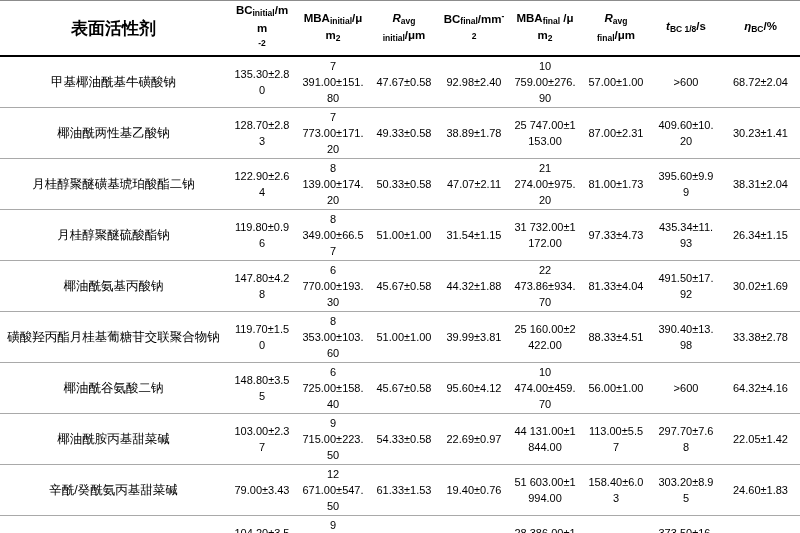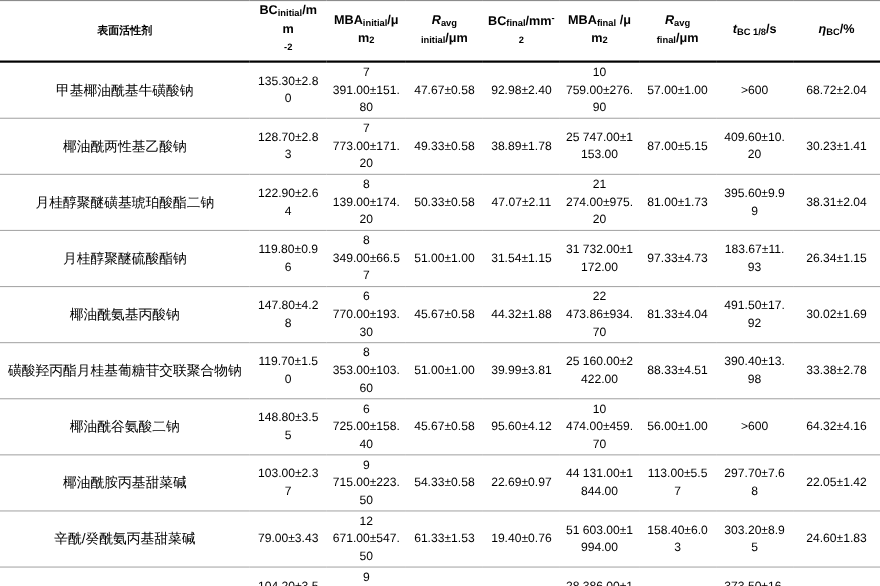--- a/index.html
+++ b/index.html
@@ -4,21 +4,21 @@
 <style>
   html,body{margin:0;padding:0;background:#fff;}
   body{width:800px;font-family:"Liberation Sans",sans-serif;color:#000;}
   table{width:800px;border-collapse:collapse;table-layout:fixed;
         border-top:1px solid #8c8c8c;border-bottom:3px solid #000;}
   thead tr{border-bottom:2.5px solid #000;}
   tbody tr + tr{border-top:1px solid #a9a9a9;}
   th,td{vertical-align:middle;text-align:center;padding:1px 5px;
         overflow-wrap:break-word;word-wrap:break-word;}
   th{font-weight:bold;font-size:11.5px;line-height:15px;padding:2px 4px;}
-  th.col-name{font-size:10px;}
+  th.col-name{font-size:17px;}
   td.col-num{font-size:11px;line-height:16px;}
   td.col-name{font-size:12.5px;line-height:26px;padding:3px 2px;}
   .sub{font-size:8.5px;vertical-align:-1.5px;letter-spacing:0;}
   .sup{font-size:8.5px;vertical-align:3.5px;}
   .i{font-style:italic;}
 </style>
 </head>
 <body>
 
 <table>
@@ -58,21 +58,21 @@
         <td class="col-num">&gt;600</td>
         <td class="col-num">68.72±2.04</td>
       </tr>
       <tr>
         <td class="col-name">椰油酰两性基乙酸钠</td>
         <td class="col-num">128.70±2.83</td>
         <td class="col-num">7 773.00±171.20</td>
         <td class="col-num">49.33±0.58</td>
         <td class="col-num">38.89±1.78</td>
         <td class="col-num">25 747.00±1 153.00</td>
-        <td class="col-num">87.00±5.15</td>
+        <td class="col-num">87.00±2.31</td>
         <td class="col-num">409.60±10.20</td>
         <td class="col-num">30.23±1.41</td>
       </tr>
       <tr>
         <td class="col-name">月桂醇聚醚磺基琥珀酸酯二钠</td>
         <td class="col-num">122.90±2.64</td>
         <td class="col-num">8 139.00±174.20</td>
         <td class="col-num">50.33±0.58</td>
         <td class="col-num">47.07±2.11</td>
         <td class="col-num">21 274.00±975.20</td>
@@ -81,21 +81,21 @@
         <td class="col-num">38.31±2.04</td>
       </tr>
       <tr>
         <td class="col-name">月桂醇聚醚硫酸酯钠</td>
         <td class="col-num">119.80±0.96</td>
         <td class="col-num">8 349.00±66.57</td>
         <td class="col-num">51.00±1.00</td>
         <td class="col-num">31.54±1.15</td>
         <td class="col-num">31 732.00±1 172.00</td>
         <td class="col-num">97.33±4.73</td>
-        <td class="col-num">183.67±11.93</td>
+        <td class="col-num">435.34±11.93</td>
         <td class="col-num">26.34±1.15</td>
       </tr>
       <tr>
         <td class="col-name">椰油酰氨基丙酸钠</td>
         <td class="col-num">147.80±4.28</td>
         <td class="col-num">6 770.00±193.30</td>
         <td class="col-num">45.67±0.58</td>
         <td class="col-num">44.32±1.88</td>
         <td class="col-num">22 473.86±934.70</td>
         <td class="col-num">81.33±4.04</td>

